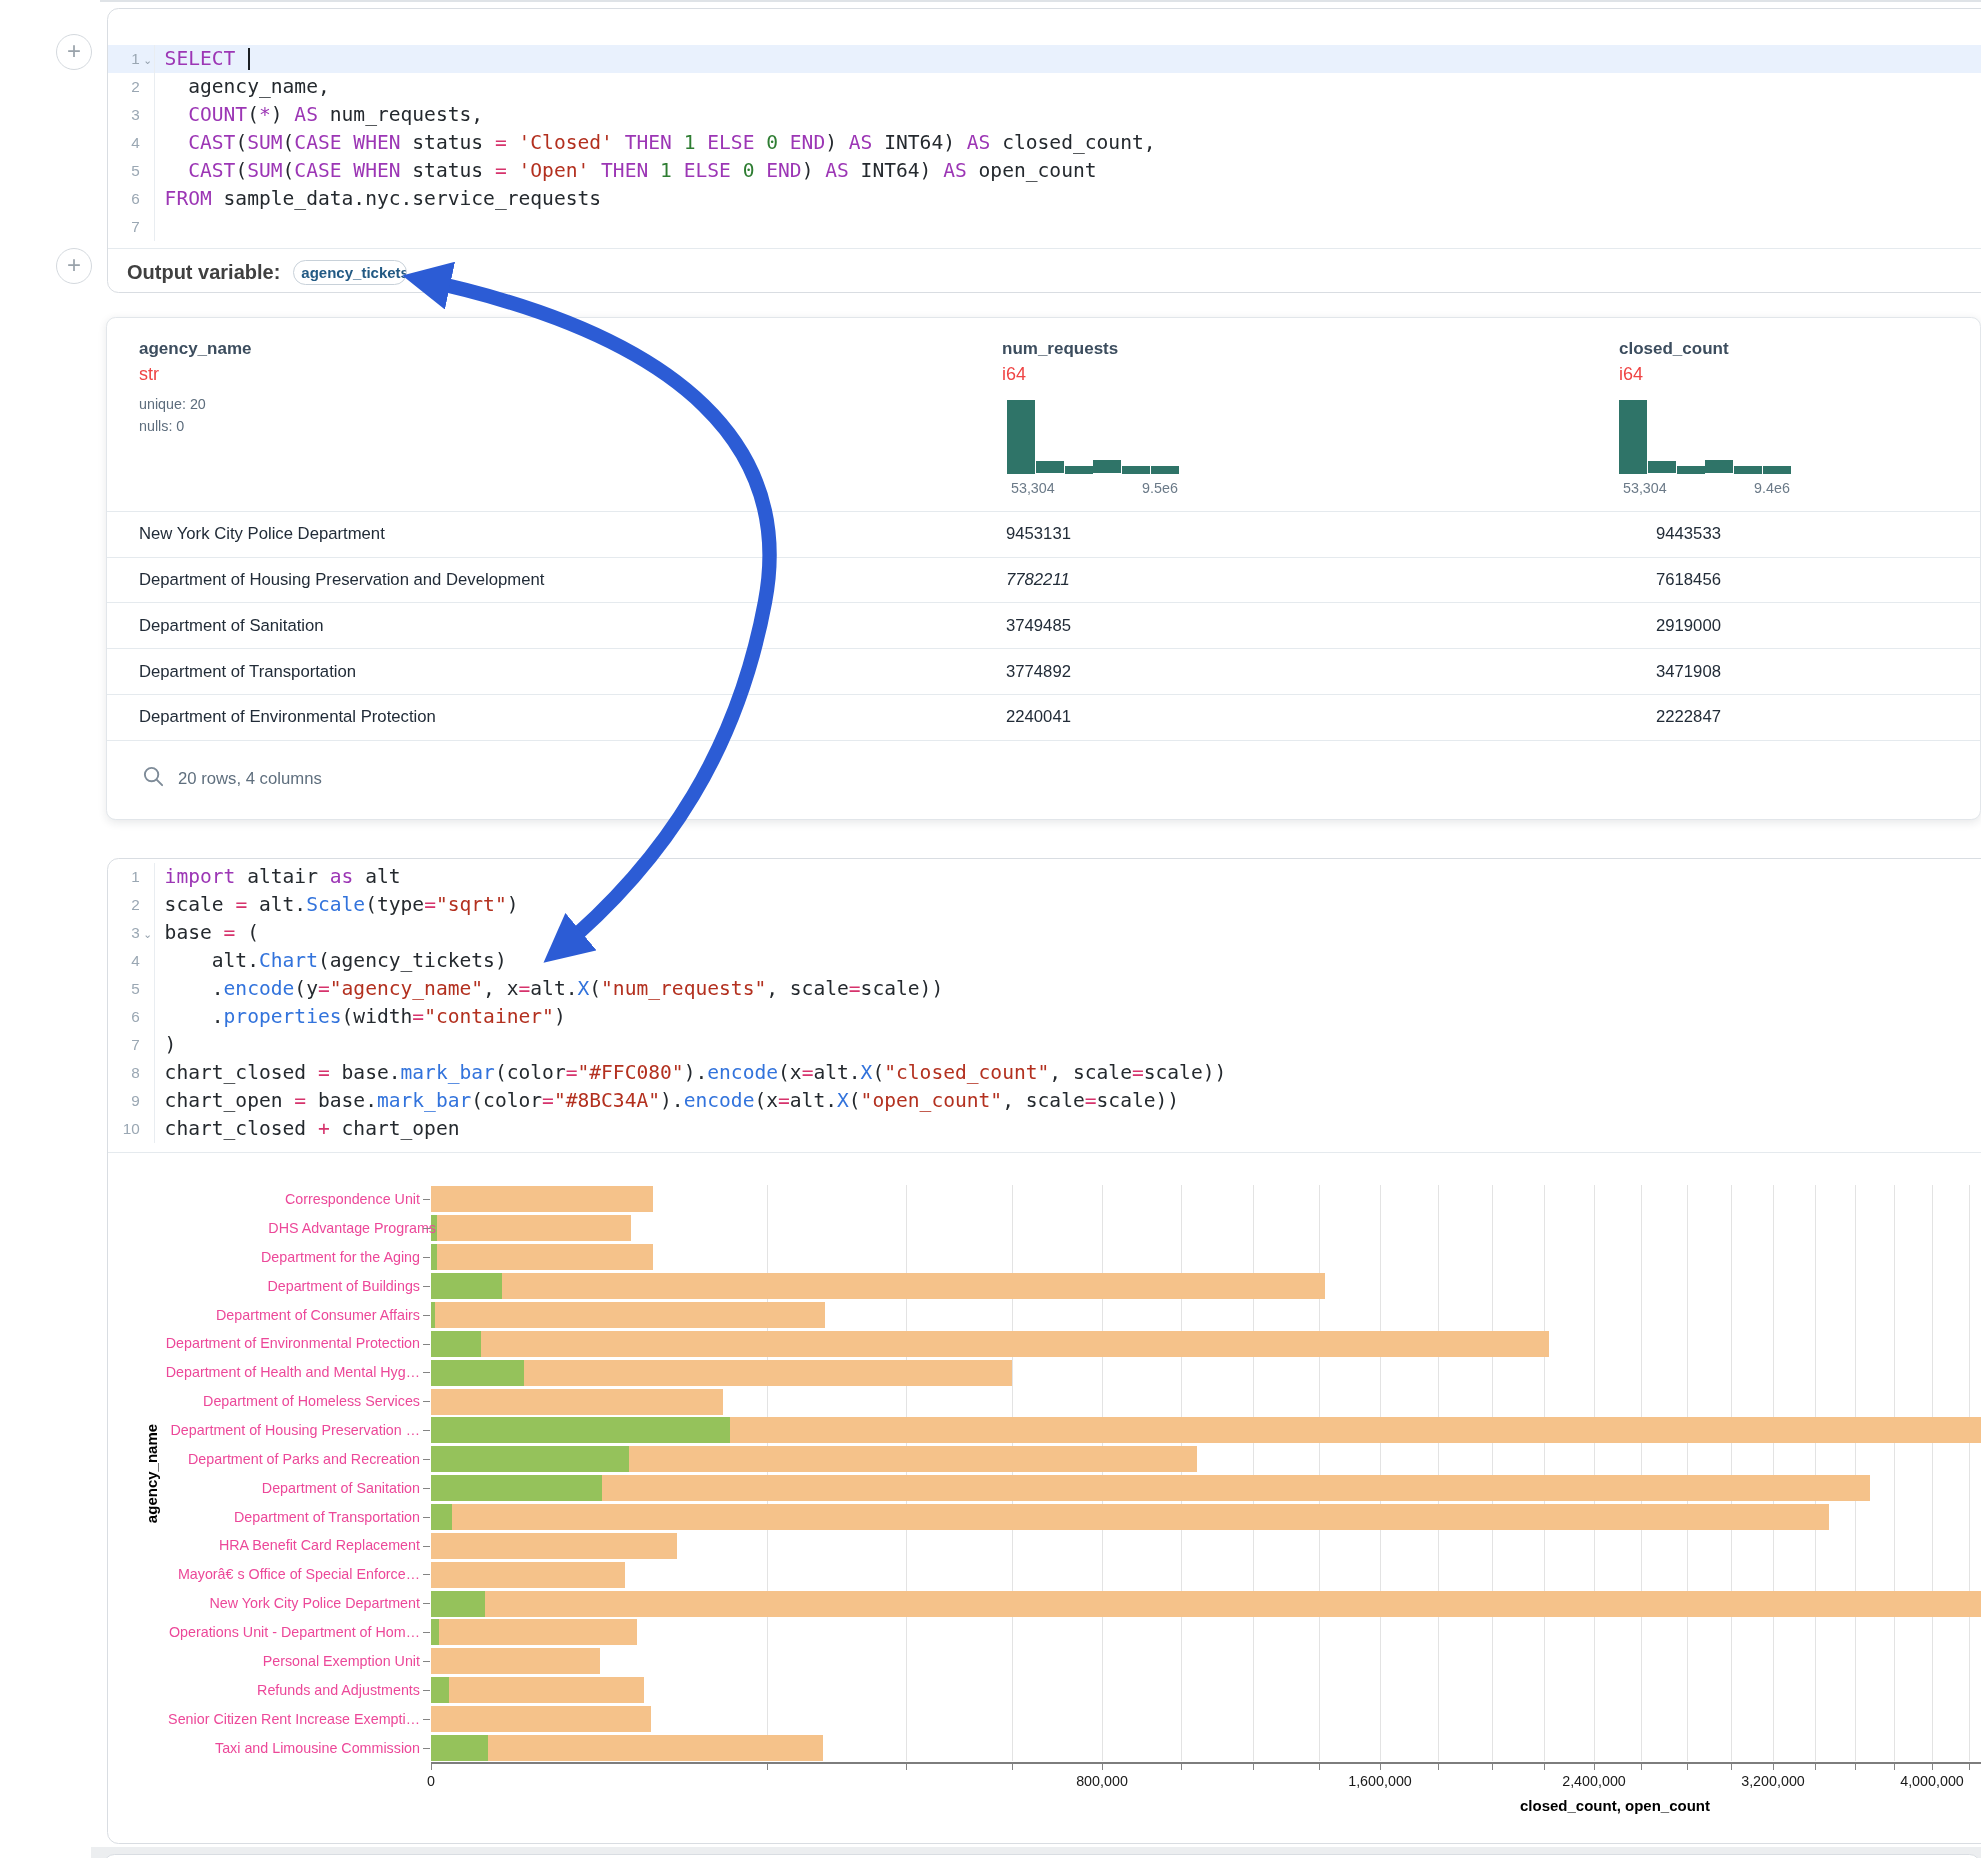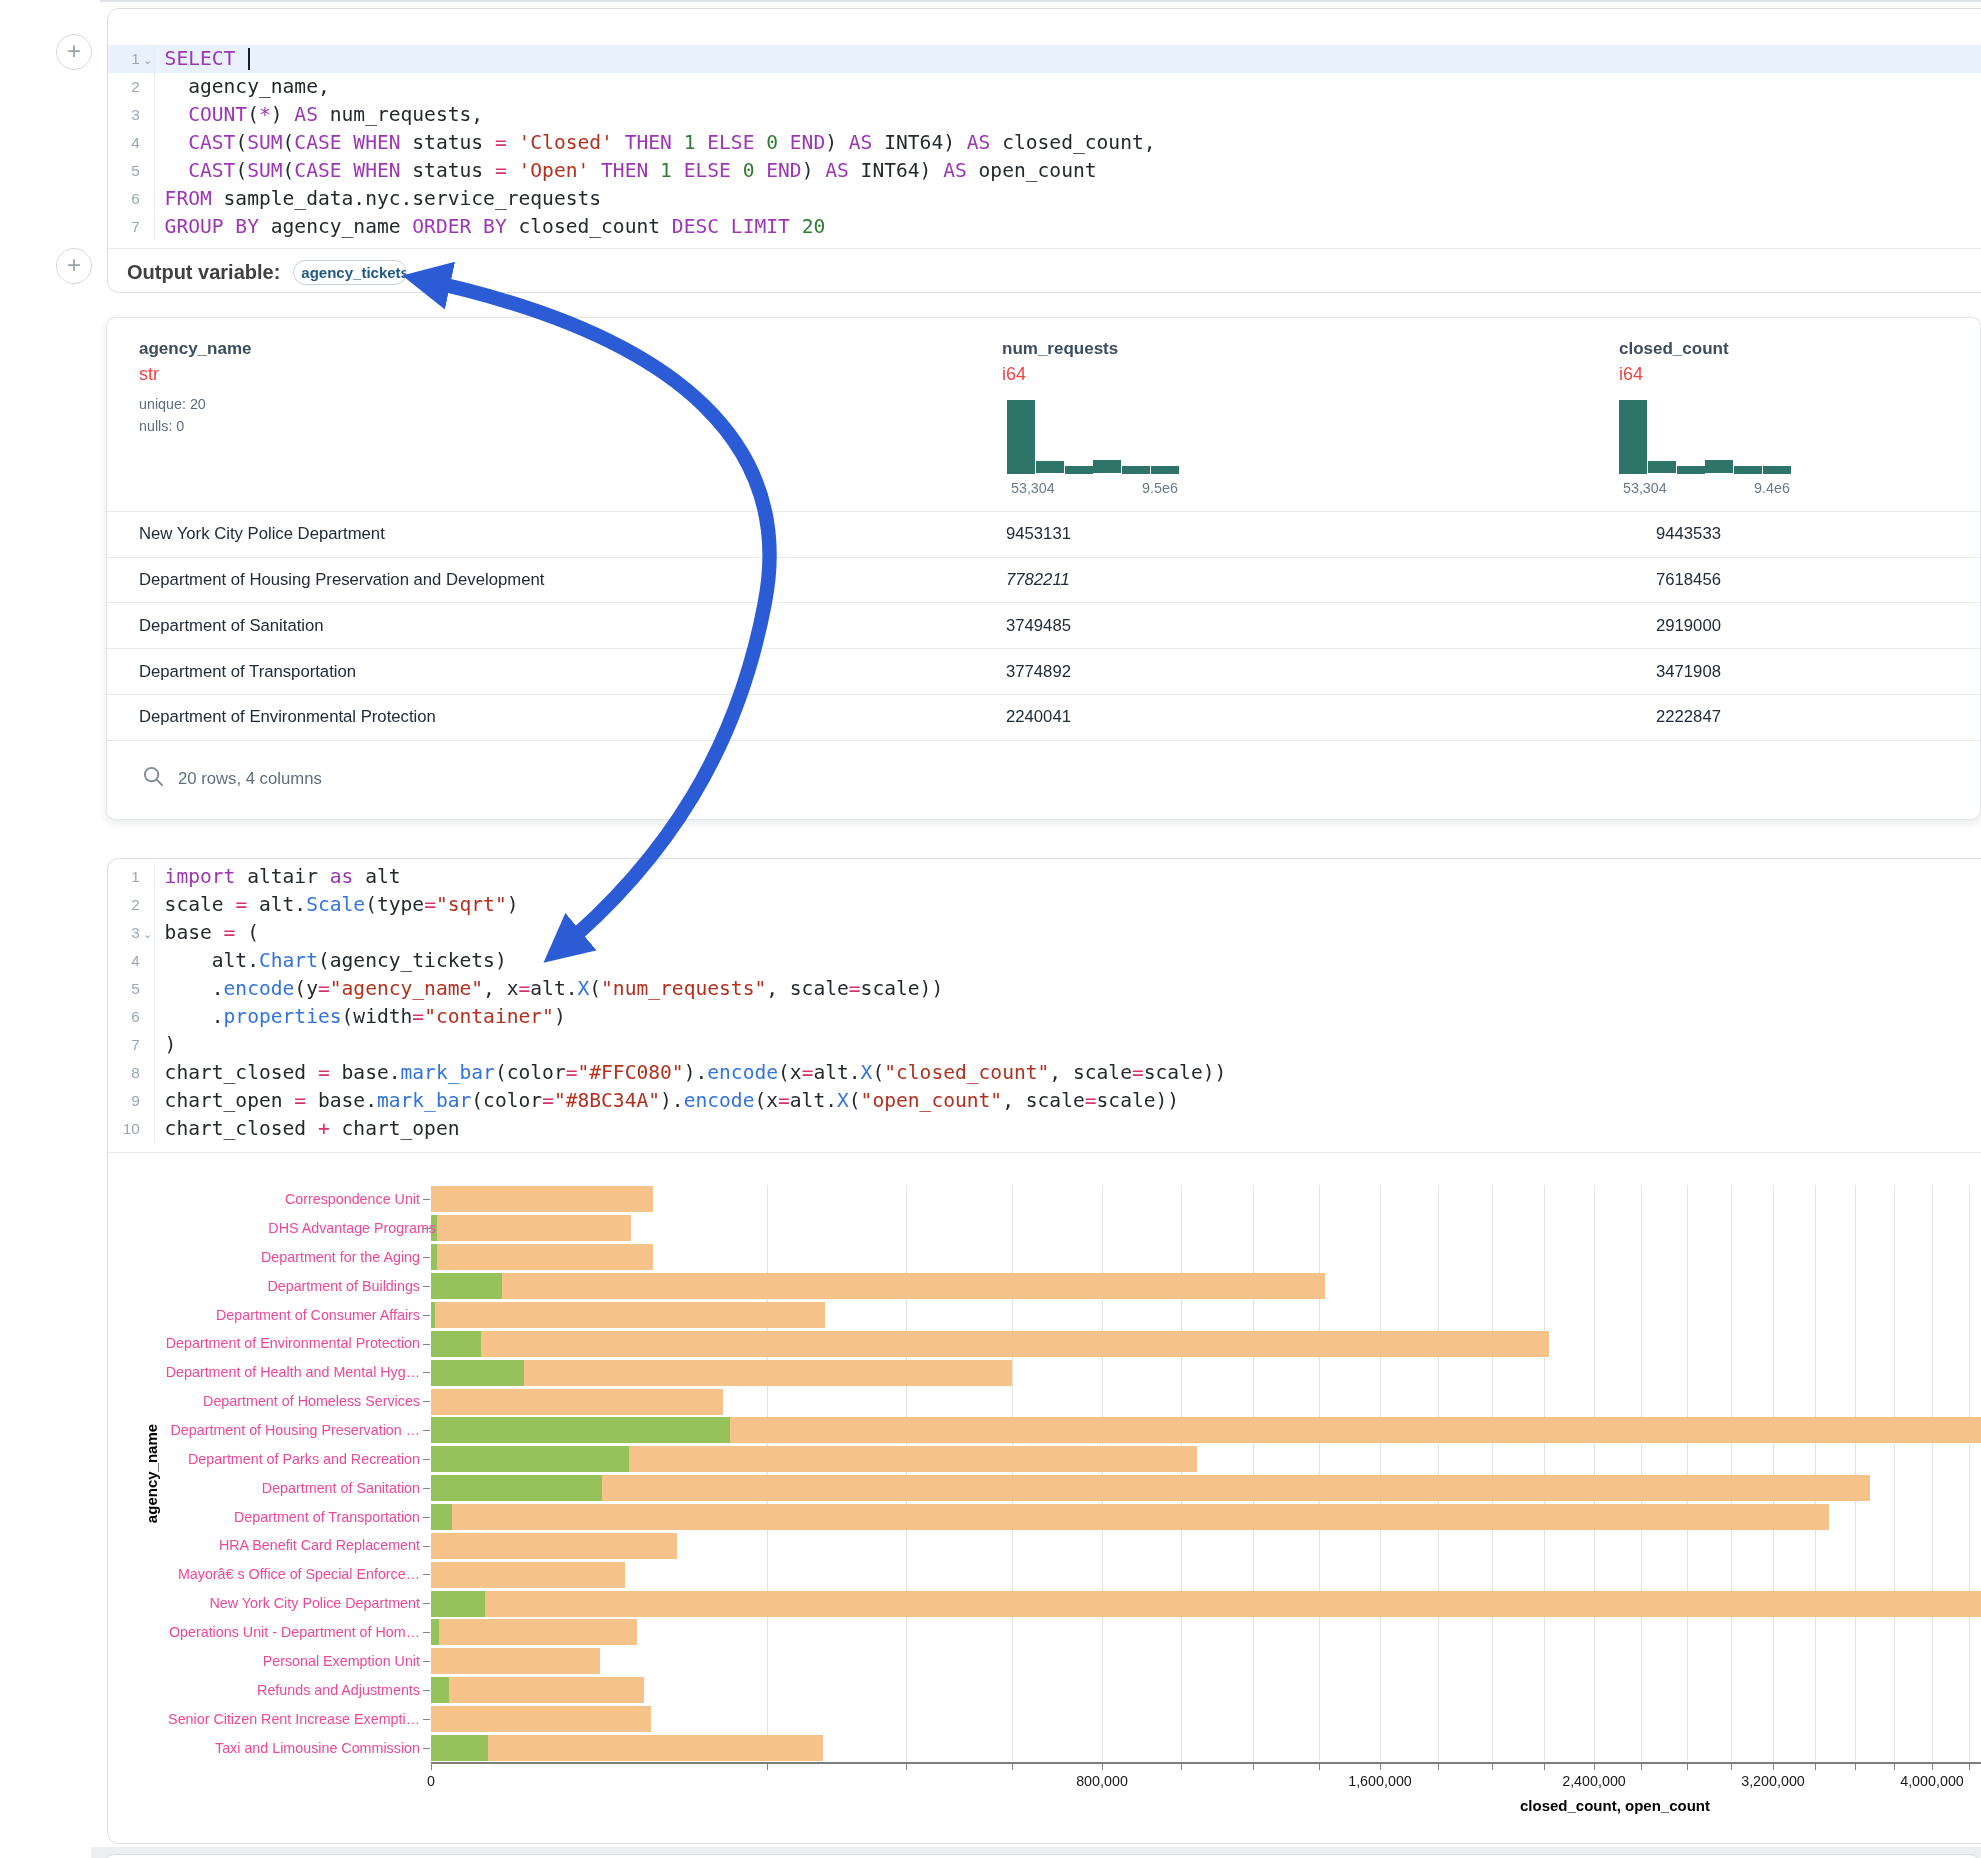--- a/index.html
+++ b/index.html
@@ -74,21 +74,20 @@
       <div class="code-line">
         <div class="gutter">5</div>
         <div class="codetxt"><span class="tk-d">  </span><span class="tk-k">CAST</span><span class="tk-d">(</span><span class="tk-k">SUM</span><span class="tk-d">(</span><span class="tk-k">CASE</span><span class="tk-d"> </span><span class="tk-k">WHEN</span><span class="tk-d"> status </span><span class="tk-o">=</span><span class="tk-d"> </span><span class="tk-s">'Open'</span><span class="tk-d"> </span><span class="tk-k">THEN</span><span class="tk-d"> </span><span class="tk-n">1</span><span class="tk-d"> </span><span class="tk-k">ELSE</span><span class="tk-d"> </span><span class="tk-n">0</span><span class="tk-d"> </span><span class="tk-k">END</span><span class="tk-d">) </span><span class="tk-k">AS</span><span class="tk-d"> INT64) </span><span class="tk-k">AS</span><span class="tk-d"> open_count</span></div>
       </div>
       <div class="code-line">
         <div class="gutter">6</div>
         <div class="codetxt"><span class="tk-k">FROM</span><span class="tk-d"> sample_data.nyc.service_requests</span></div>
       </div>
       <div class="code-line">
         <div class="gutter">7</div>
-        <div class="codetxt"><span class="tk-k">GROUP BY</span><span class="tk-d"> agency_name </span><span class="tk-k">ORDER BY</span><span class="tk-d"> closed_count </span><span class="tk-k">DESC</span><span class="tk-d"> </span><span class="tk-k">LIMIT</span><span class="tk-d"> </span><span class="tk-n">20</span></div>
       </div>
     </div>
   <div class="hline" style="left:0;top:239px;width:100%"></div>
   <div class="outrow" style="left:19px;top:247px;height:34px">
     <span class="outlabel">Output variable:</span>
     <span class="outbadge">agency_tickets</span>
   </div>
 </div>
 
 <div class="card" style="left:106px;top:317px;width:1875px;height:503px;border-width:1px;border-color:#e2e6ea;border-radius:9.6px;box-shadow:0 2.9px 8.6px rgba(25,35,45,.10);overflow:hidden">

